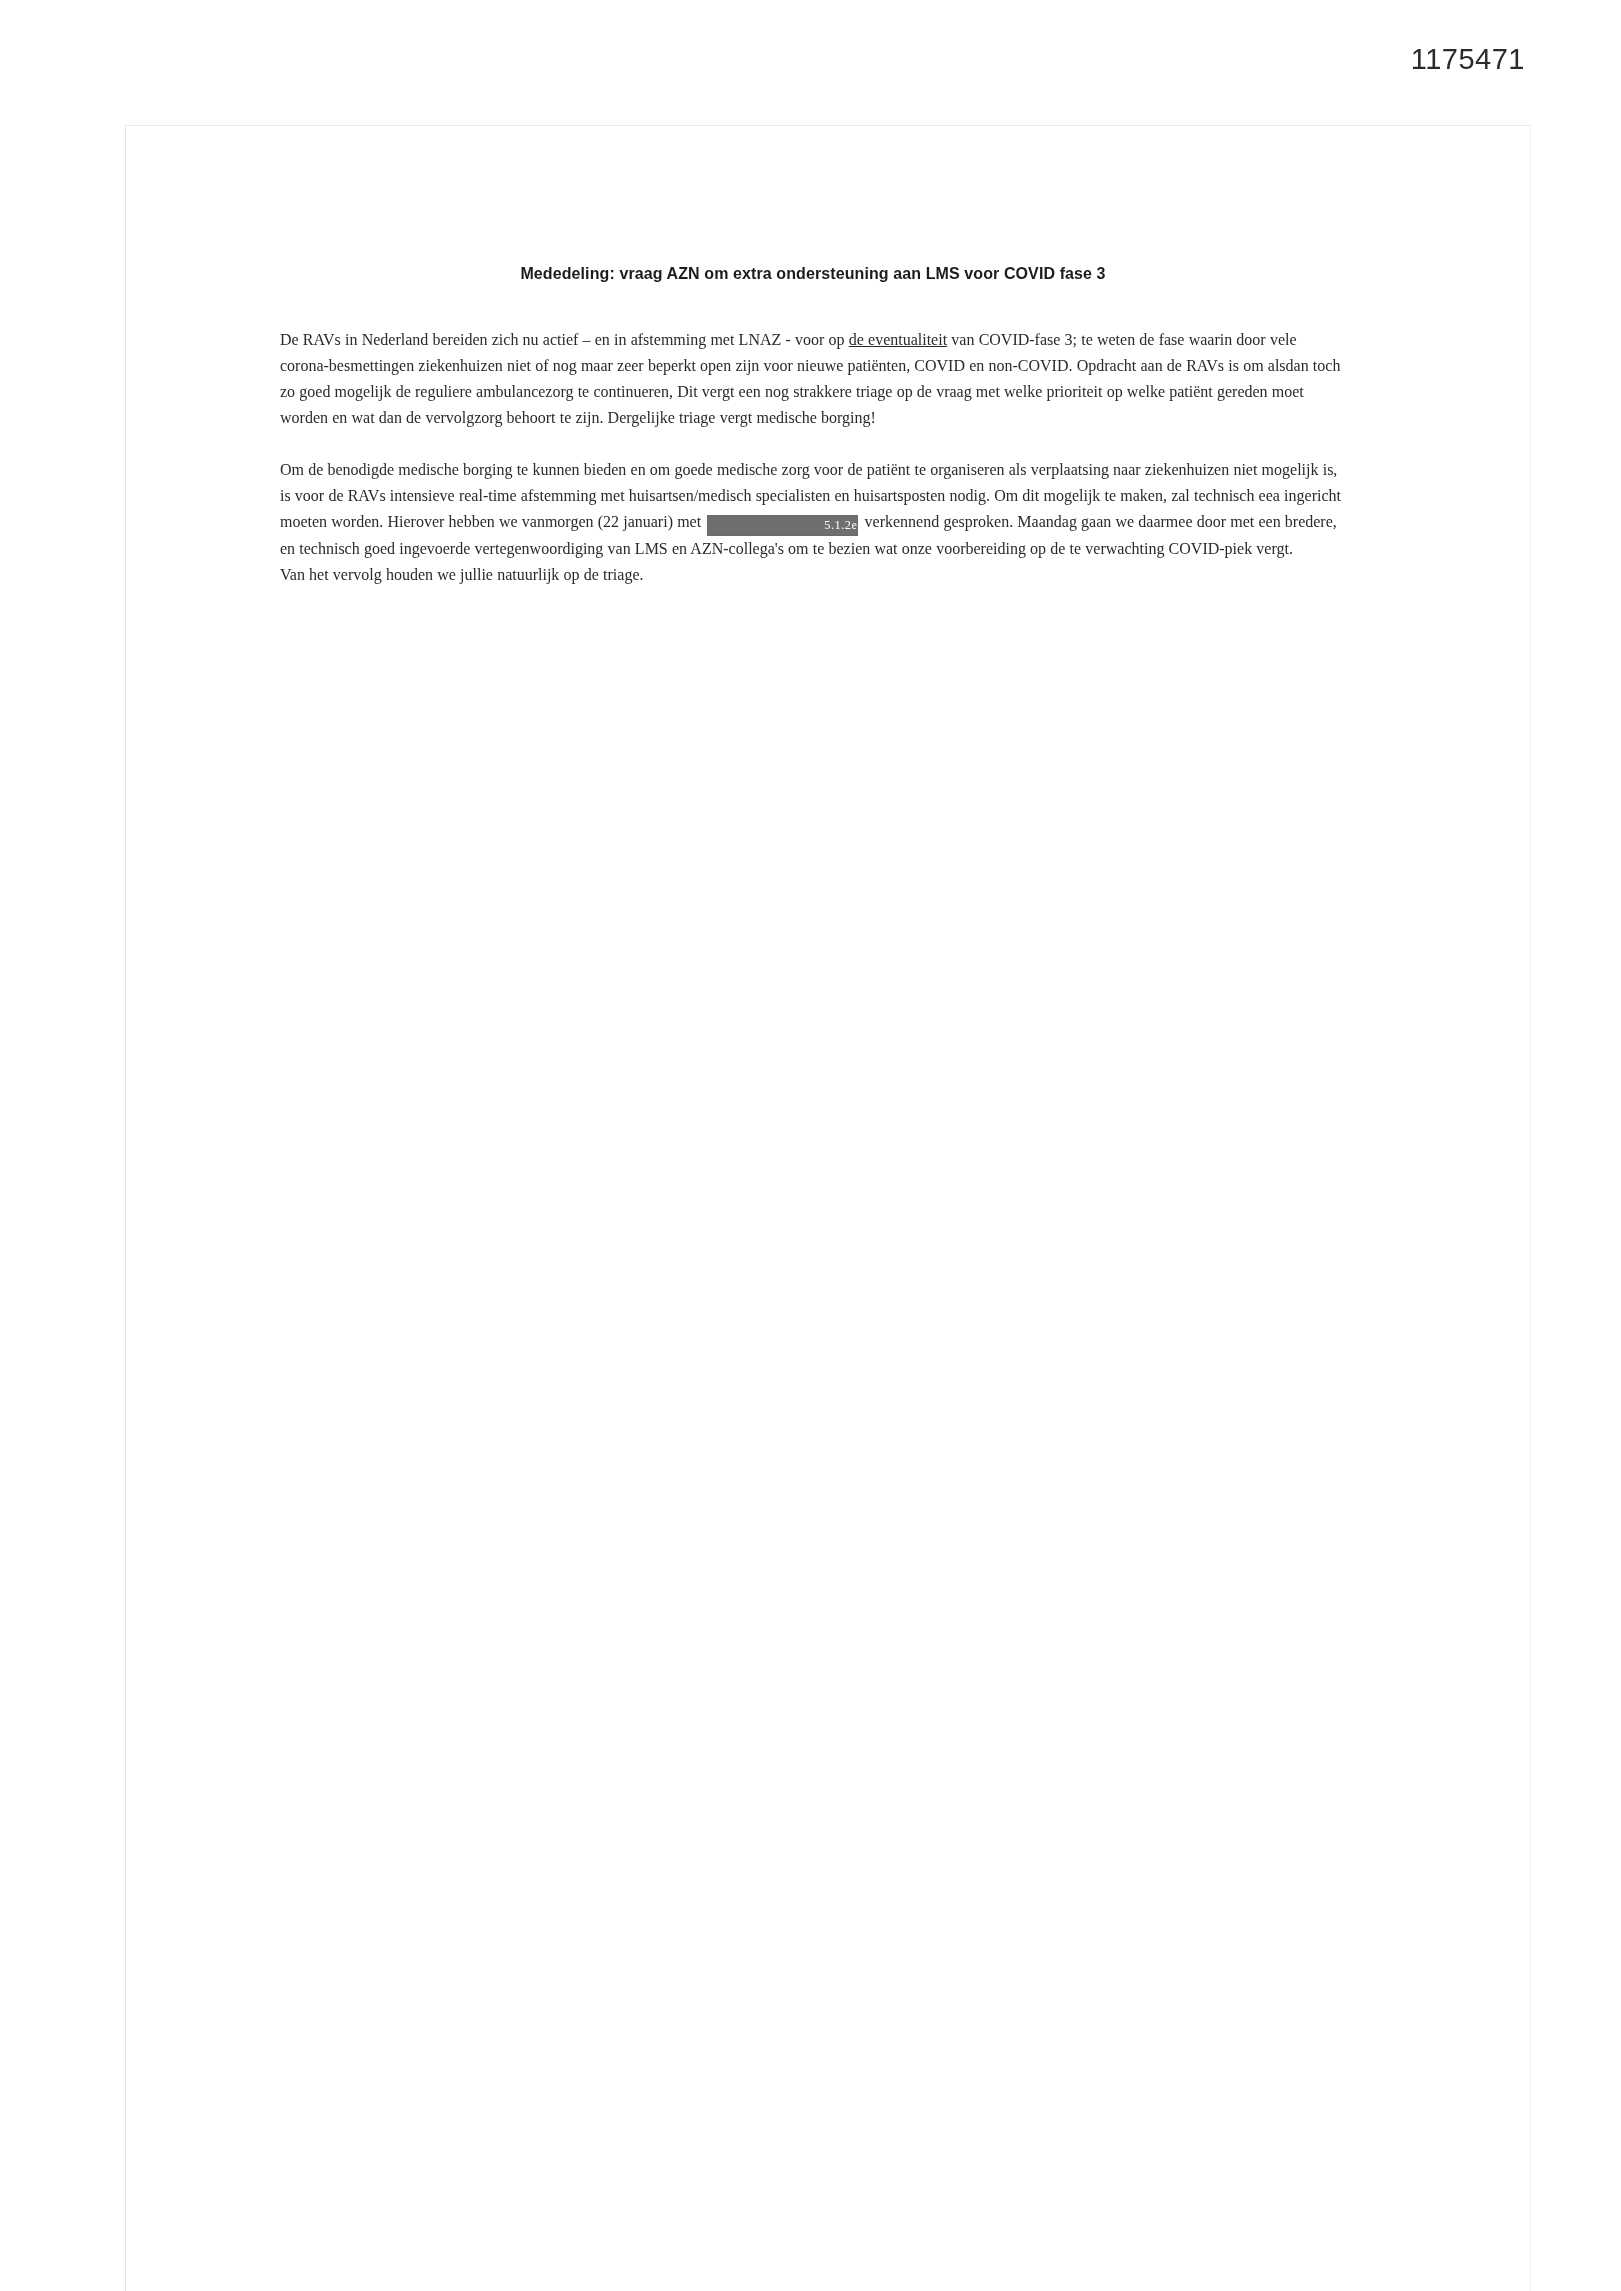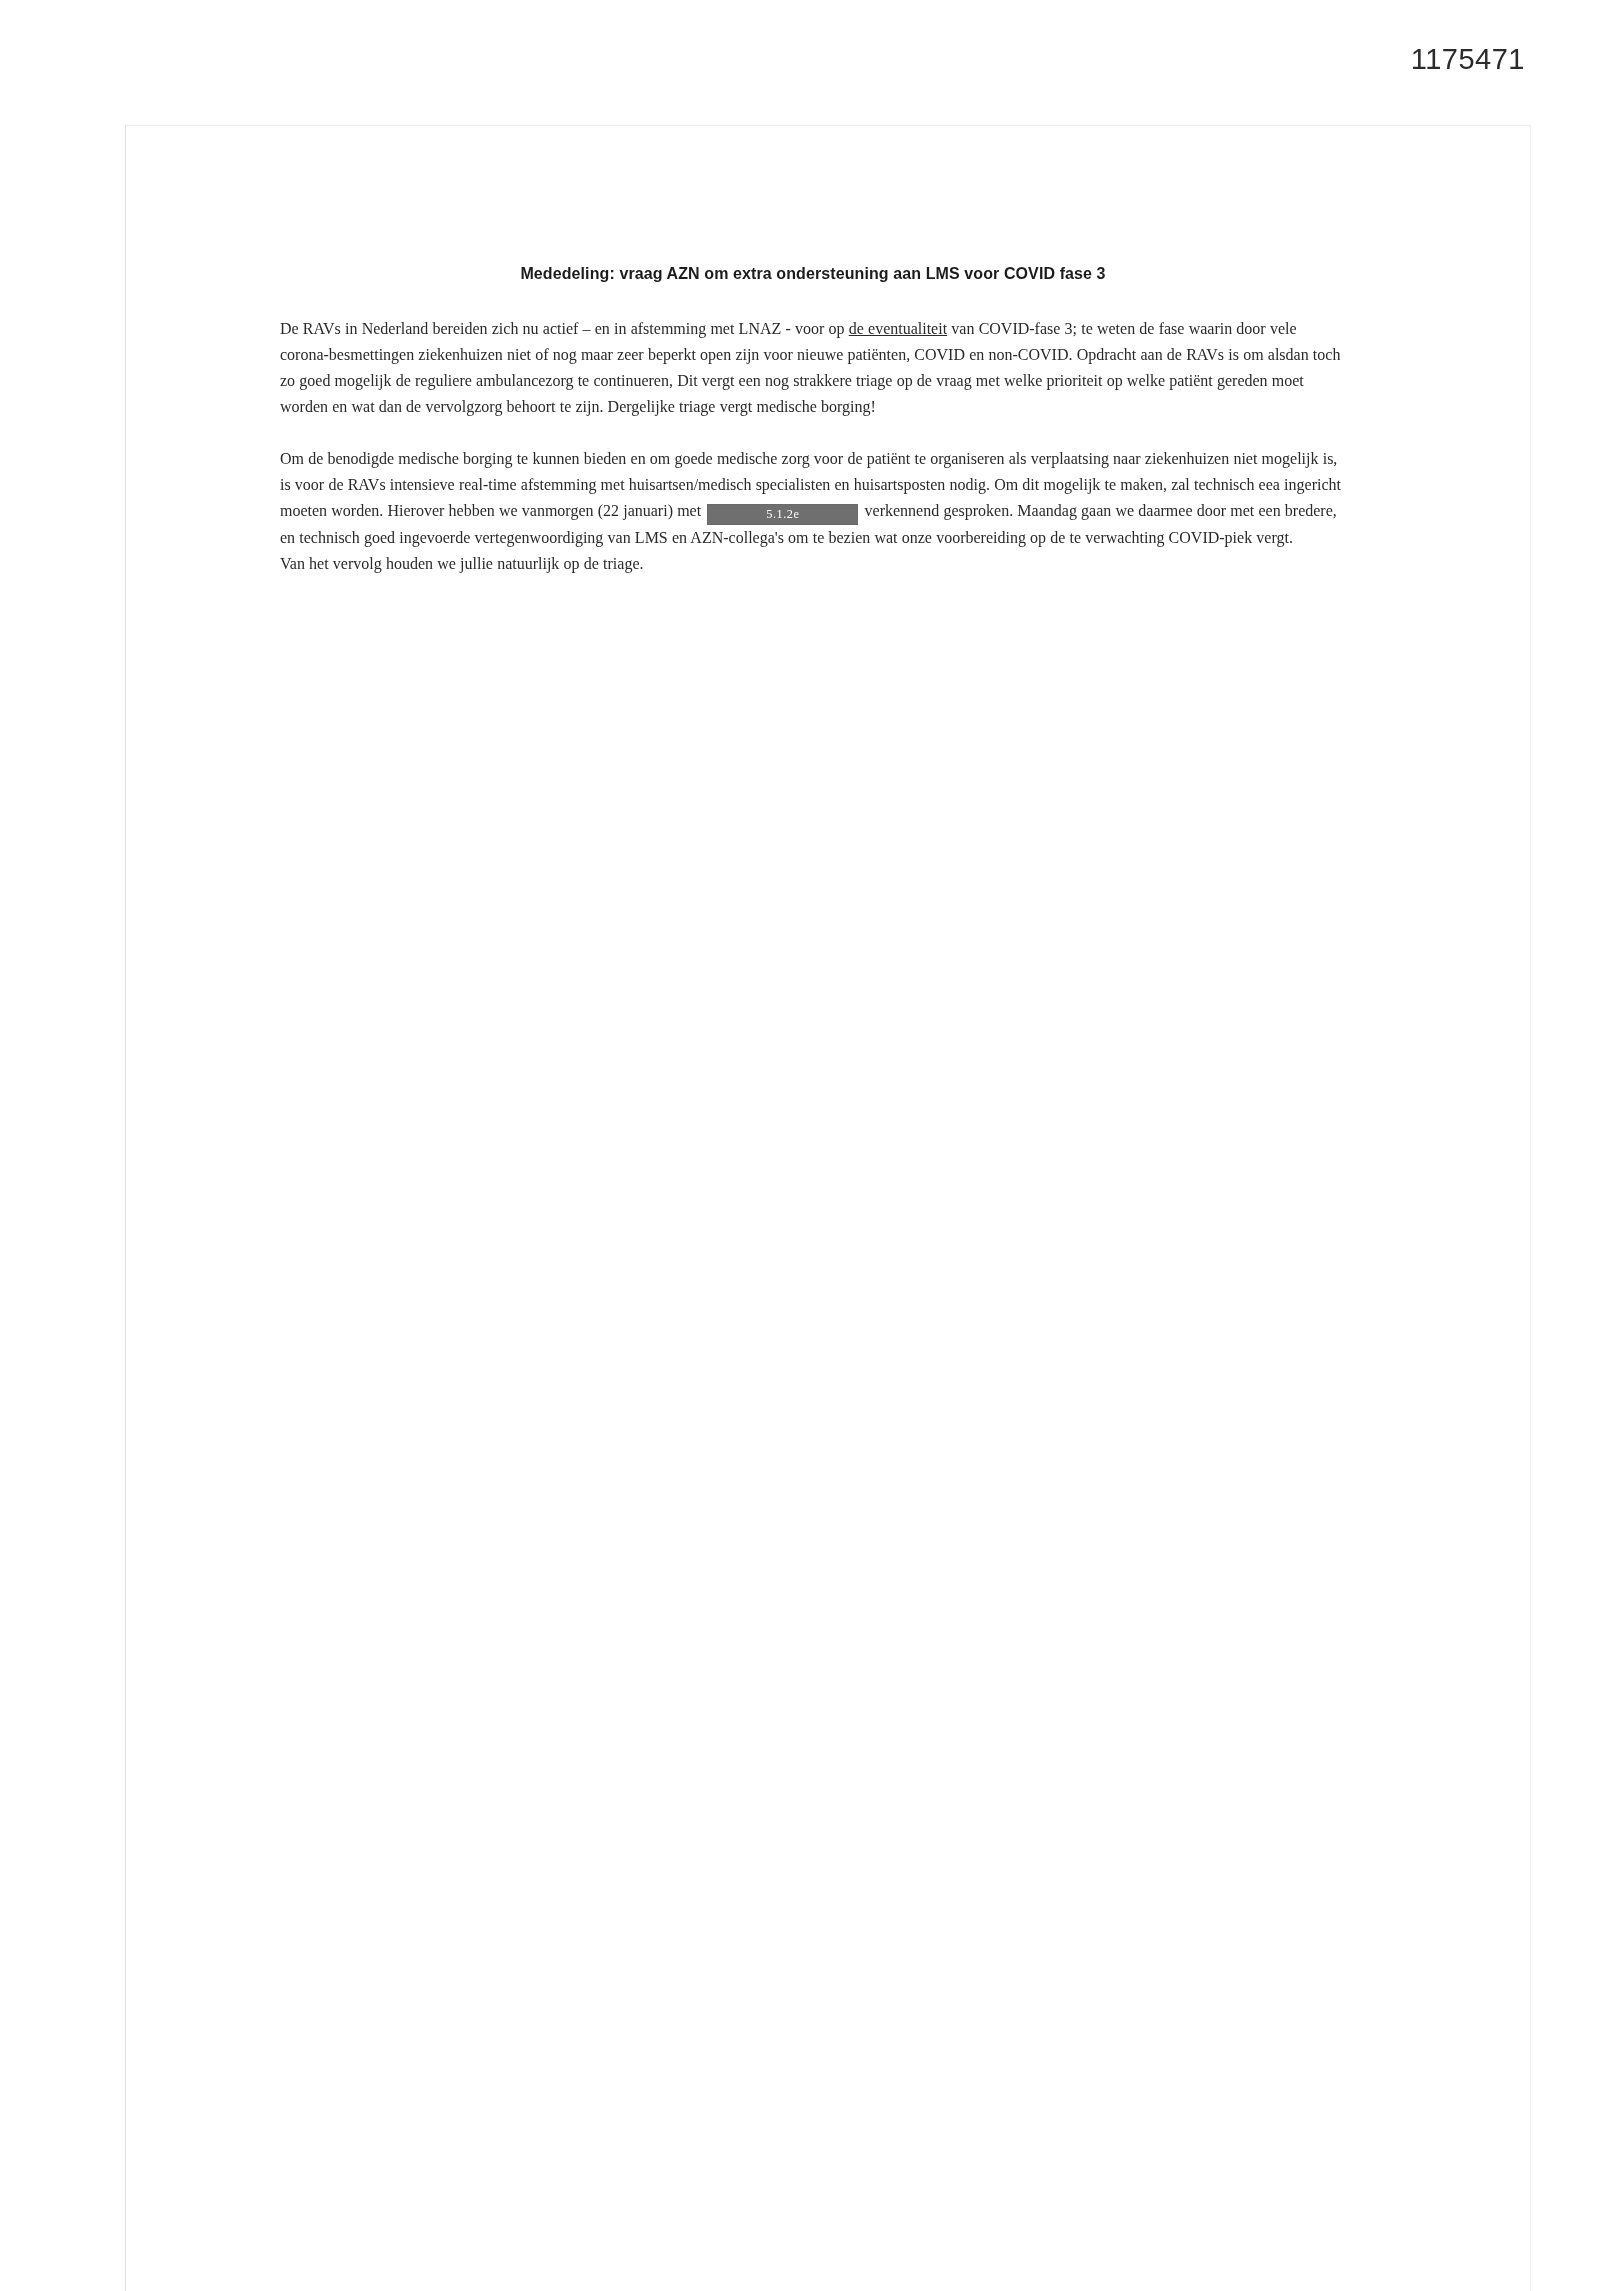--- a/index.html
+++ b/index.html
@@ -56,21 +56,21 @@
     position: absolute;
     top: 265px;
     left: 280px;
     width: 1066px;
   }
   .doc-title {
     font-size: 16px;
     font-weight: bold;
     text-align: center;
     color: #1c1c1c;
-    margin: 0 0 33px 0;
+    margin: 0 0 44px 0;
     letter-spacing: 0.1px;
   }
   .para {
     font-size: 16px;
     line-height: 26px;
     color: #2a2a2a;
     margin: 0 0 25.5px 0;
     text-align: left;
     word-spacing: 0.2px;
     font-family: Liberation Serif, serif;
@@ -82,21 +82,21 @@
     text-decoration: underline;
   }
   .redaction {
     display: inline-block;
     background: #6f6f6f;
     color: #ffffff;
     font-size: 12.3px;
     line-height: 19.6px;
     height: 19.6px;
     width: 149px;
-    text-align: center;
+    text-align: right;
     vertical-align: -2px;
     letter-spacing: 0.5px;
     margin: 0 2px;
     border: 1px solid #6a6a6a;
   }
 </style>
 </head>
 <body>
 
 <div class="page">

